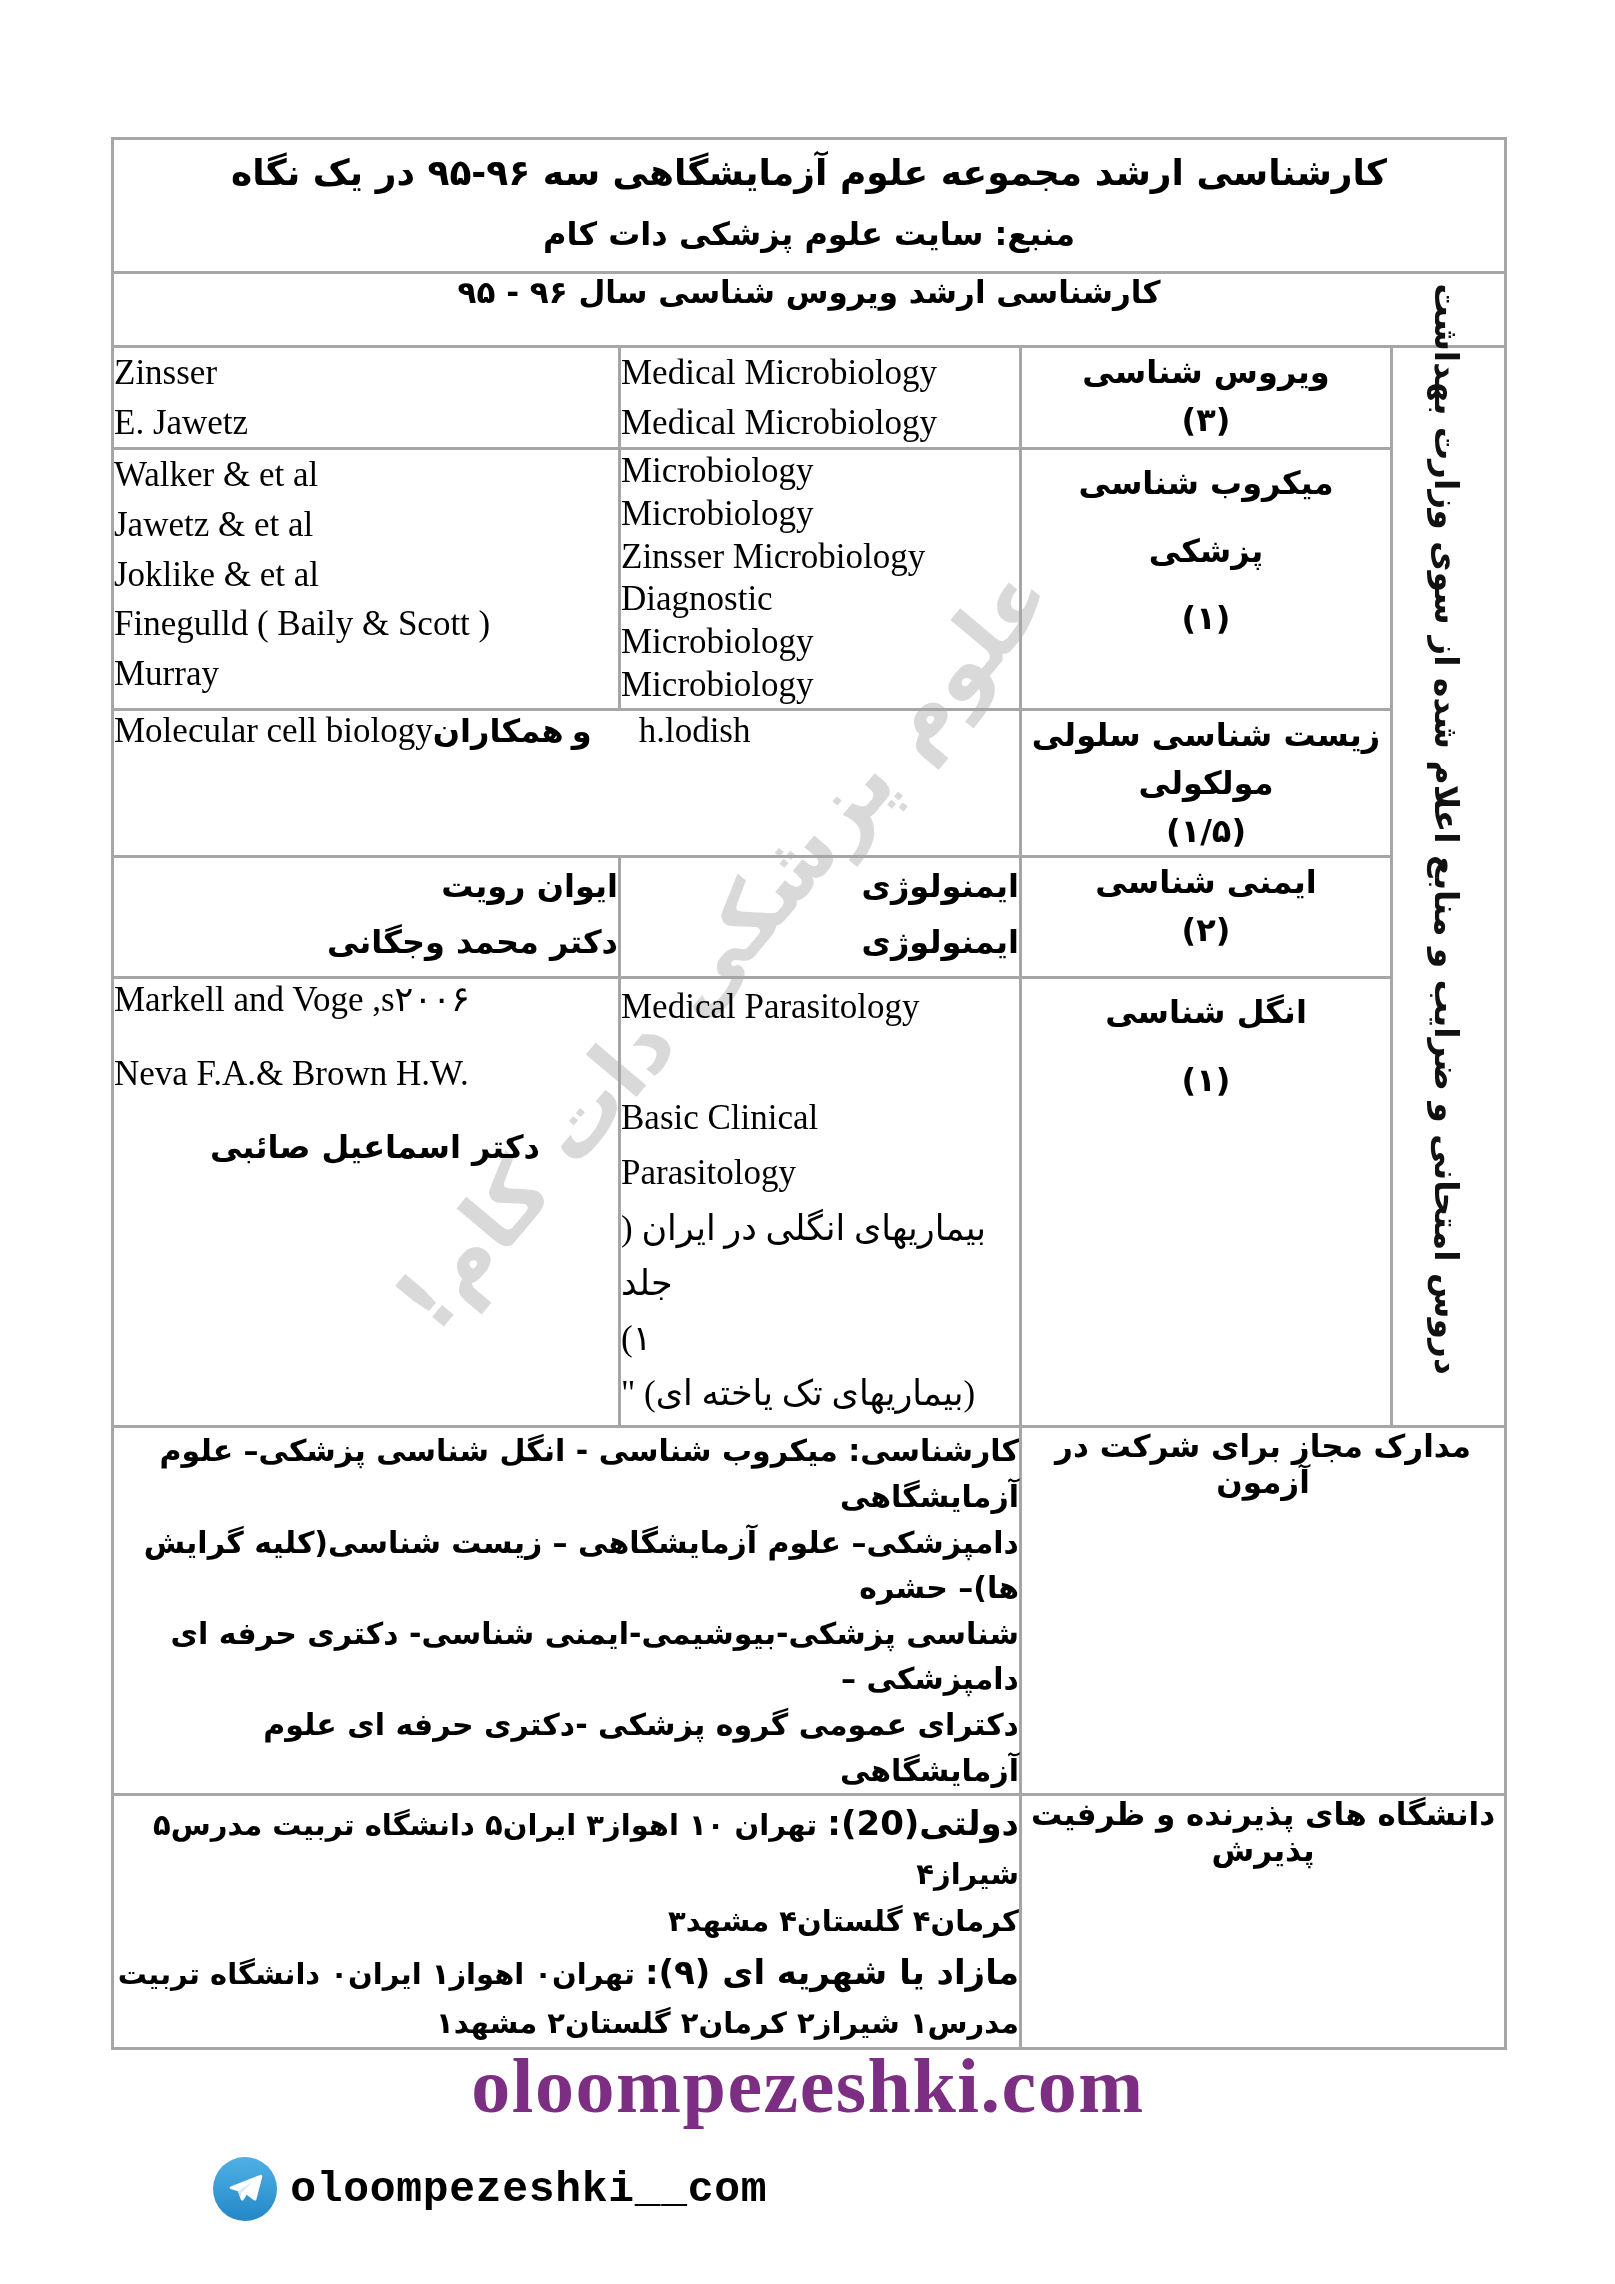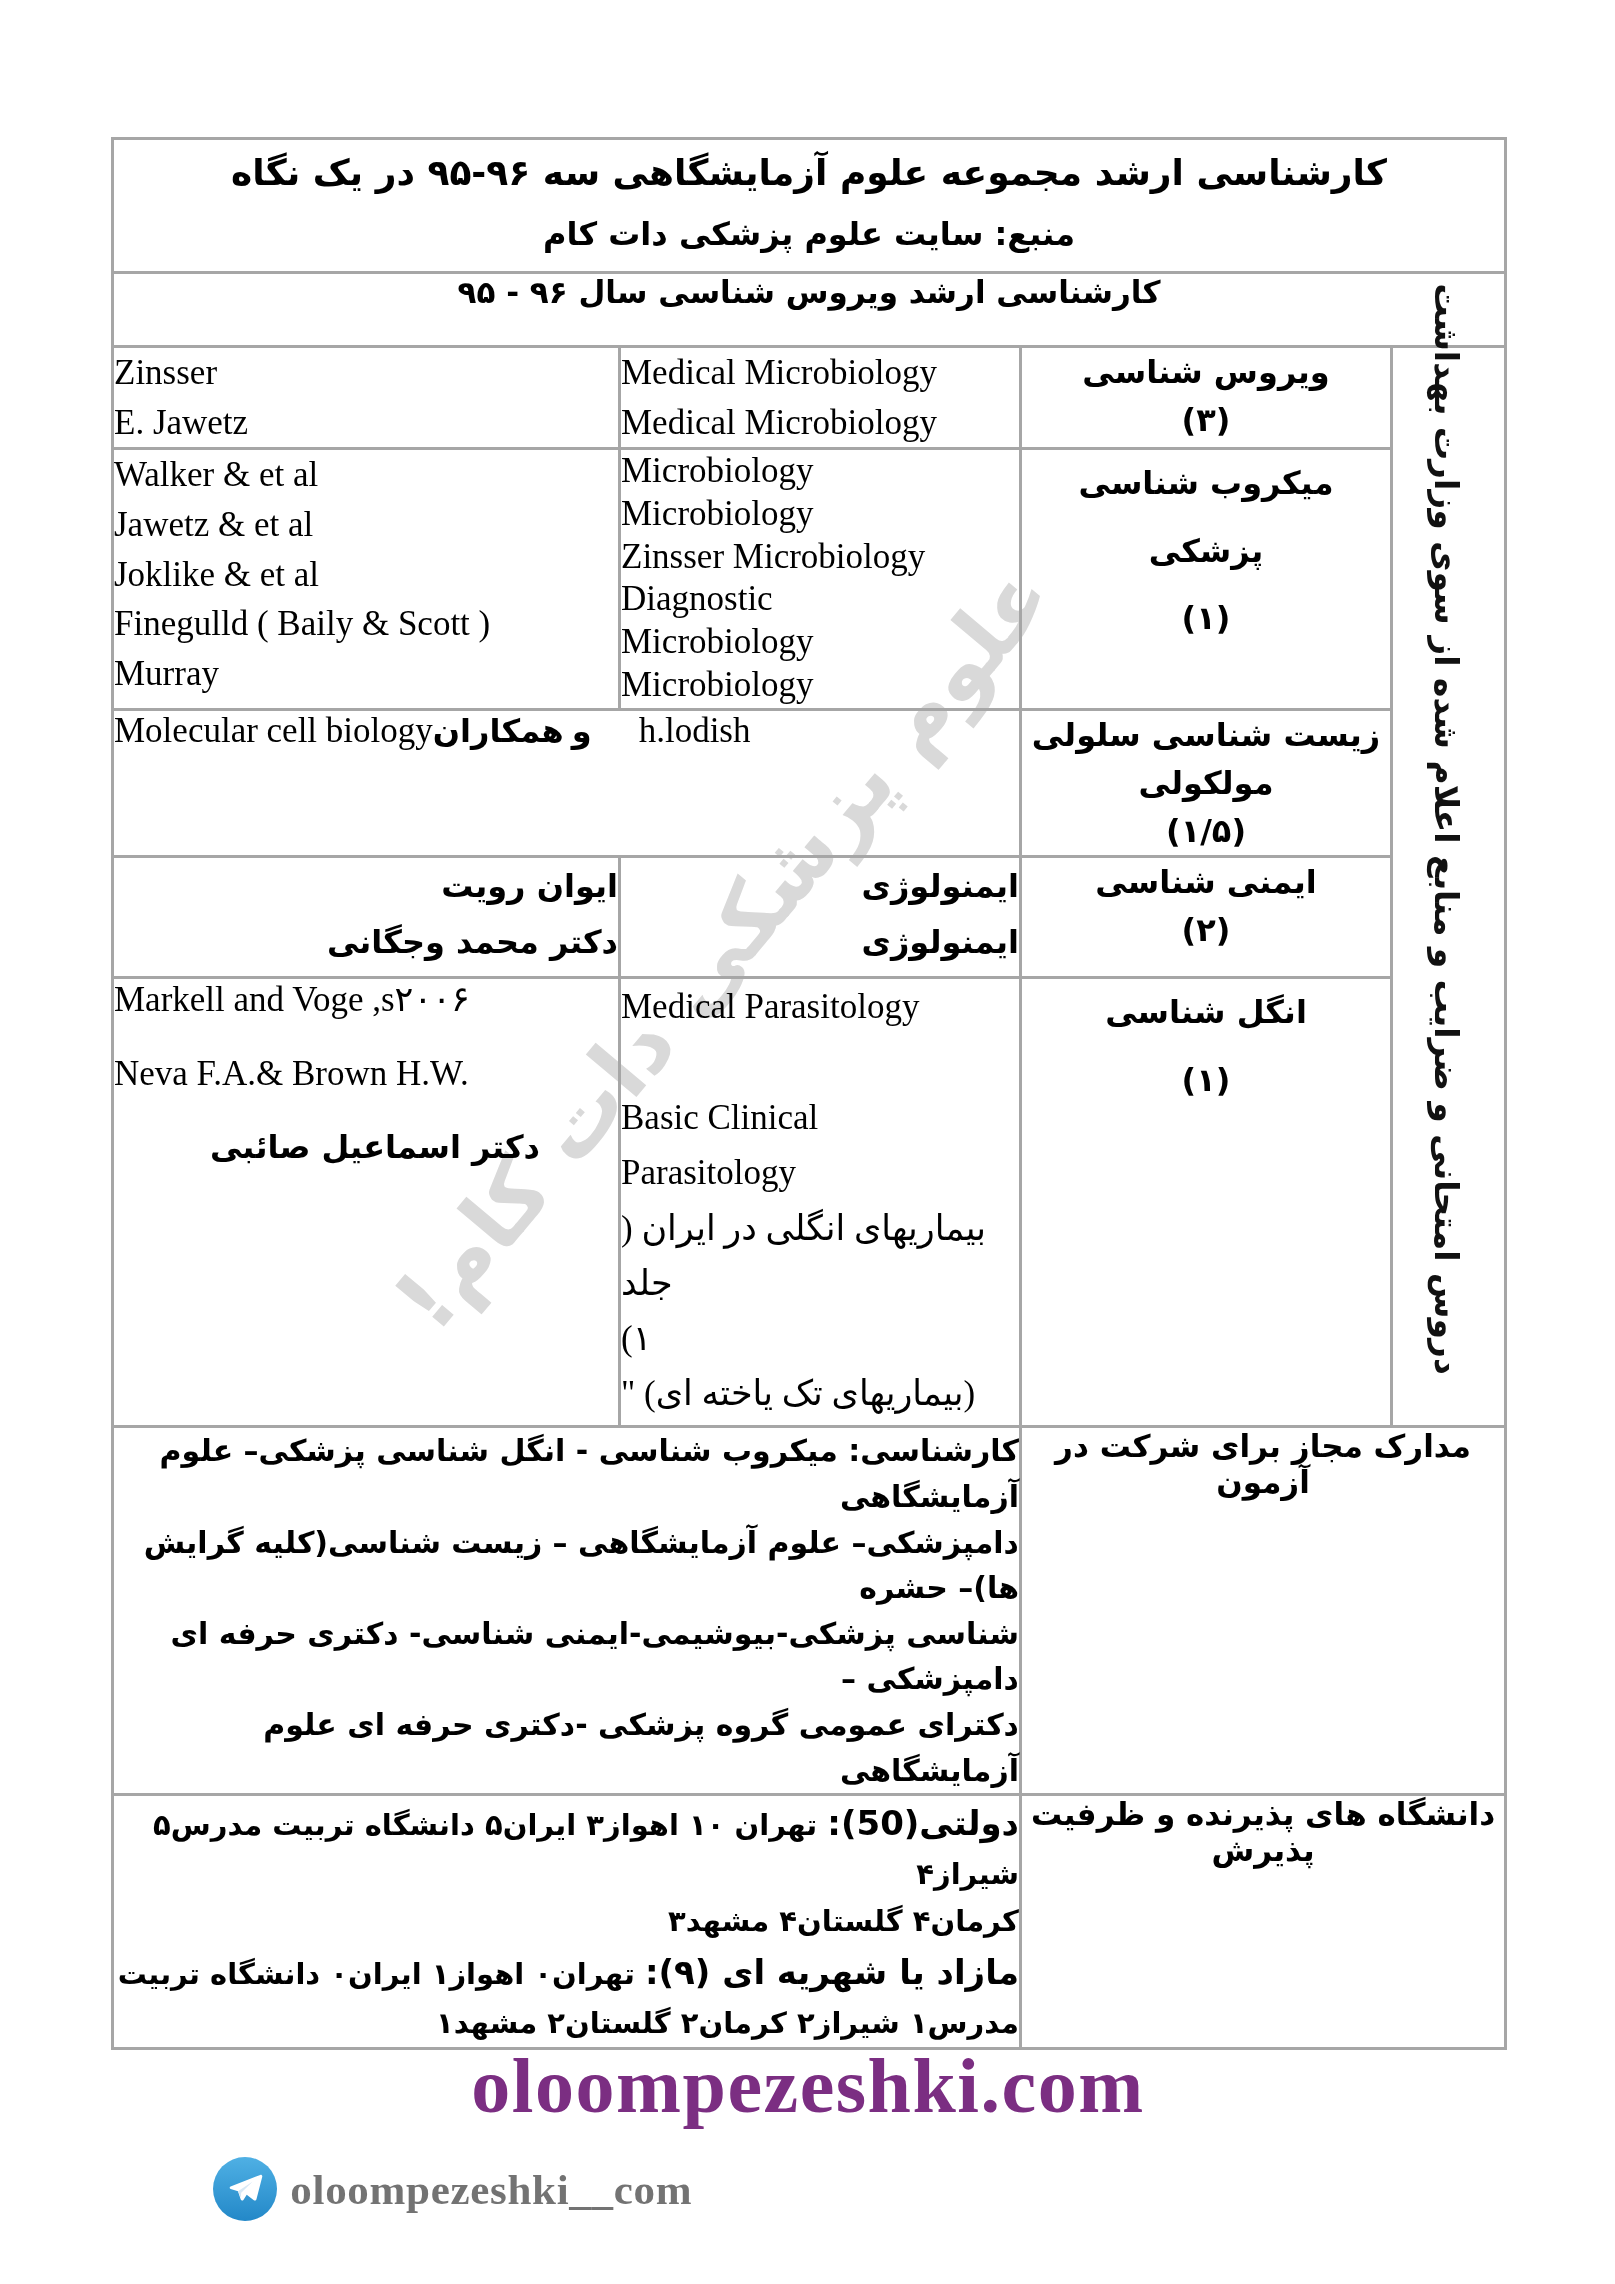--- a/index.html
+++ b/index.html
@@ -91,22 +91,22 @@
     font-weight:bold; color:#7B2E82; letter-spacing:1.5px;
   }
   .telegram { position:absolute; top:2157px; left:213px; display:flex; align-items:center; }
   .tg-icon {
     width:64px; height:64px; border-radius:50%;
     background:linear-gradient(180deg,#4FB0E4 0%,#2388C8 100%);
     display:flex; align-items:center; justify-content:center;
   }
   .tg-icon svg { width:38px; height:38px; }
   .tg-text {
-    margin-left:13.3px; font-size:43px; font-weight:bold; color:#737373;
-    font-family:Liberation Serif, serif; letter-spacing:0.7px;
+    margin-left:13.3px; font-size:43px; font-weight:bold; color:#000000;
+    font-family:Liberation Mono, monospace; letter-spacing:0.7px;
   }
 </style>
 </head>
 <body>
 
 <div class="page">
 
   <div class="watermark">علوم پزشکی دات کام!</div>
 
   <table class="main">
@@ -192,21 +192,21 @@
     <tr style="height:193px">
       <td colspan="2" class="elig-text">کارشناسی: میکروب شناسی  -  انگل شناسی پزشکی– علوم  آزمایشگاهی
 دامپزشکی– علوم آزمایشگاهی – زیست  شناسی(کلیه گرایش ها)–  حشره
 شناسی پزشکی-بیوشیمی-ایمنی شناسی- دکتری حرفه ای دامپزشکی  –
 دکترای عمومی گروه پزشکی -دکتری حرفه ای علوم آزمایشگاهی</td>
       <td colspan="2" class="lav label-cell">مدارک مجاز برای شرکت در آزمون</td>
     </tr>
 
     <tr style="height:209px">
       <td colspan="2" class="uni-text">
-        <div><span class="b">دولتی(50):</span><span class="r"> تهران ۱۰ اهواز۳ ایران۵ دانشگاه تربیت مدرس۵ شیراز۴</span></div>
+        <div><span class="b">دولتی(20):</span><span class="r"> تهران ۱۰ اهواز۳ ایران۵ دانشگاه تربیت مدرس۵ شیراز۴</span></div>
         <div class="uni-line uni-line2">کرمان۴ گلستان۴ مشهد۳</div>
         <div><span class="b">مازاد یا شهریه ای (۹):</span><span class="r"> تهران۰ اهواز۱ ایران۰ دانشگاه تربیت</span></div>
         <div class="uni-line uni-line4">مدرس۱ شیراز۲ کرمان۲ گلستان۲ مشهد۱</div>
       </td>
       <td colspan="2" class="lav label-cell">دانشگاه های پذیرنده و ظرفیت پذیرش</td>
     </tr>
   </tbody>
     </table>
 
   <div class="side-label">دروس امتحانی و ضرایب و منابع اعلام شده از سوی وزارت بهداشت</div>

